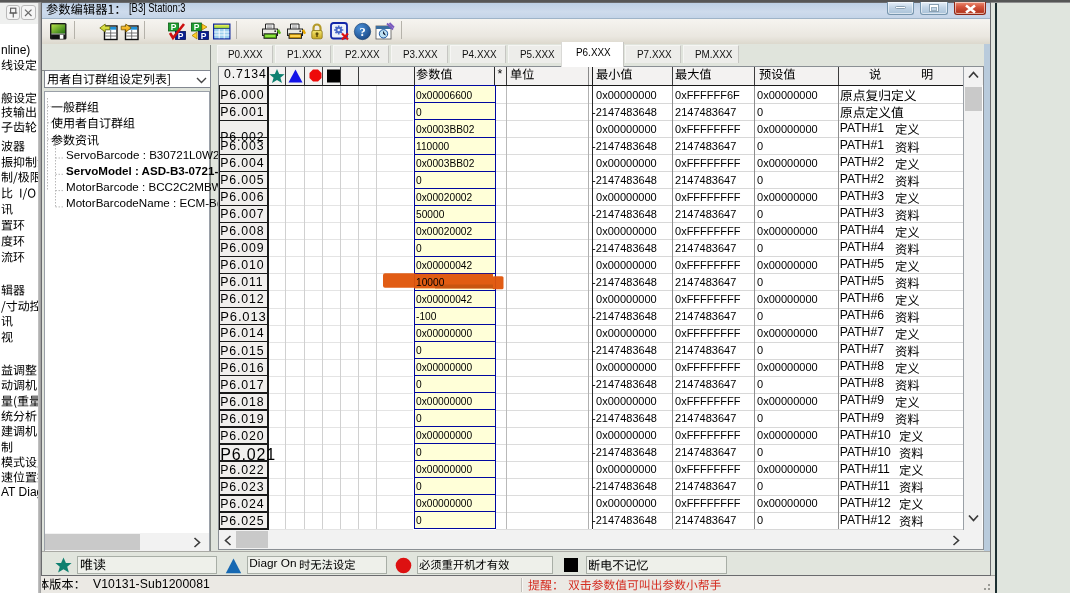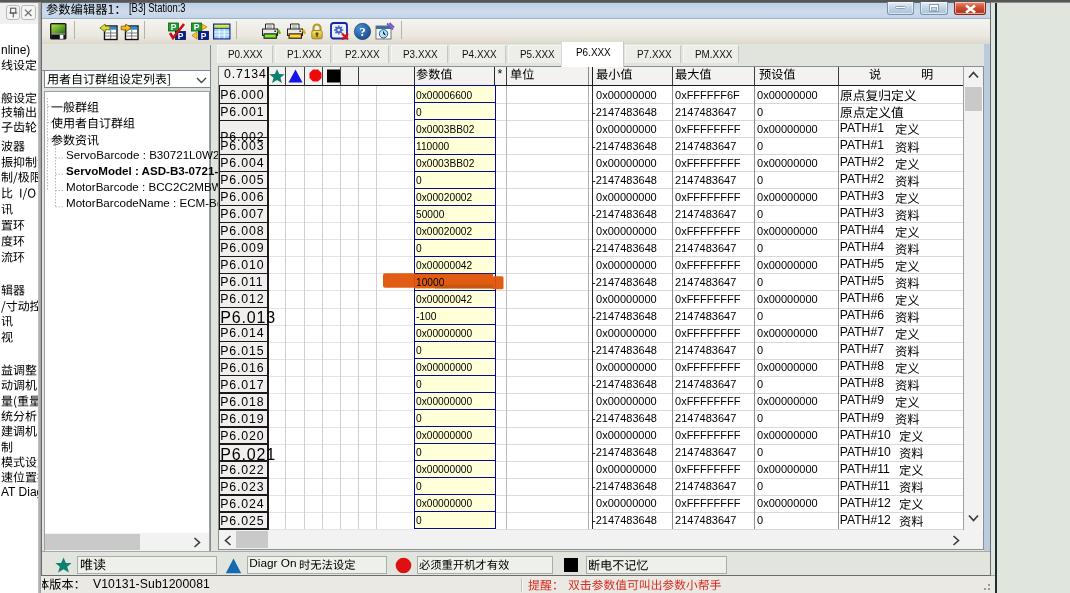--- a/index.html
+++ b/index.html
@@ -664,21 +664,21 @@
     <div class="l" style="left:220.3px;top:276.4px;font-size:12.3px;color:#000;letter-spacing:0.85px;">P6.011</div>
     <div class="a" style="left:268.8px;top:290.4px;width:144.7px;height:1.0px;background:#e4e4e4;"></div>
     <div class="a" style="left:495.5px;top:290.4px;width:96.1px;height:1.0px;background:#dcdcdc;"></div>
     <div class="a" style="left:593.1px;top:290.4px;width:370.1px;height:1.0px;background:#d8d8d8;"></div>
     <div class="a" style="left:218.8px;top:307.1px;width:50.0px;height:1.4px;background:#1a1a1a;"></div>
     <div class="l" style="left:220.3px;top:293.4px;font-size:12.3px;color:#000;letter-spacing:0.85px;">P6.012</div>
     <div class="a" style="left:268.8px;top:307.5px;width:144.7px;height:1.0px;background:#e4e4e4;"></div>
     <div class="a" style="left:495.5px;top:307.5px;width:96.1px;height:1.0px;background:#dcdcdc;"></div>
     <div class="a" style="left:593.1px;top:307.5px;width:370.1px;height:1.0px;background:#d8d8d8;"></div>
     <div class="a" style="left:218.8px;top:324.1px;width:50.0px;height:1.4px;background:#1a1a1a;"></div>
-    <div class="l" style="left:220.3px;top:310.4px;font-size:16px;color:#000;letter-spacing:0.85px;">P6.013</div>
+    <div class="l" style="left:220.3px;top:310.4px;font-size:13px;color:#000;letter-spacing:0.85px;">P6.013</div>
     <div class="a" style="left:268.8px;top:324.5px;width:144.7px;height:1.0px;background:#e4e4e4;"></div>
     <div class="a" style="left:495.5px;top:324.5px;width:96.1px;height:1.0px;background:#dcdcdc;"></div>
     <div class="a" style="left:593.1px;top:324.5px;width:370.1px;height:1.0px;background:#d8d8d8;"></div>
     <div class="a" style="left:218.8px;top:341.1px;width:50.0px;height:1.4px;background:#1a1a1a;"></div>
     <div class="l" style="left:220.3px;top:327.4px;font-size:12.3px;color:#000;letter-spacing:0.85px;">P6.014</div>
     <div class="a" style="left:268.8px;top:341.5px;width:144.7px;height:1.0px;background:#e4e4e4;"></div>
     <div class="a" style="left:495.5px;top:341.5px;width:96.1px;height:1.0px;background:#dcdcdc;"></div>
     <div class="a" style="left:593.1px;top:341.5px;width:370.1px;height:1.0px;background:#d8d8d8;"></div>
     <div class="a" style="left:218.8px;top:358.1px;width:50.0px;height:1.4px;background:#1a1a1a;"></div>
     <div class="l" style="left:220.3px;top:344.5px;font-size:12.3px;color:#000;letter-spacing:0.85px;">P6.015</div>

